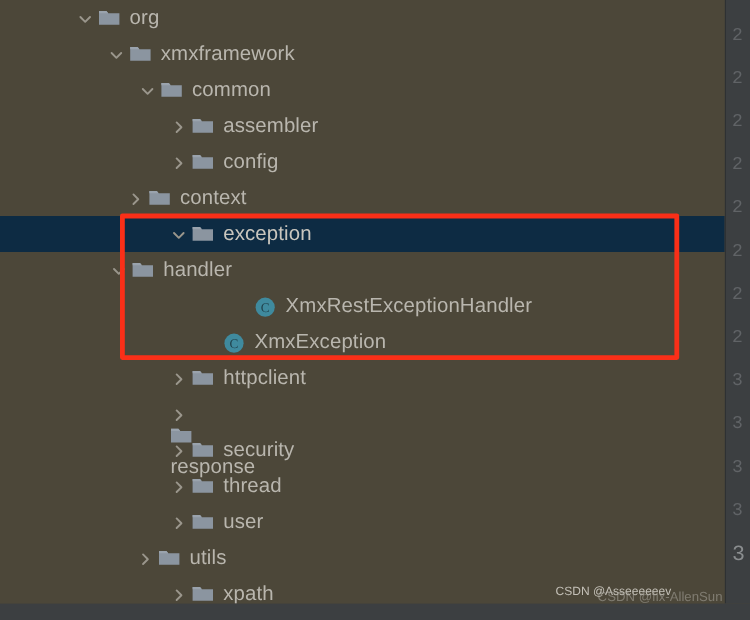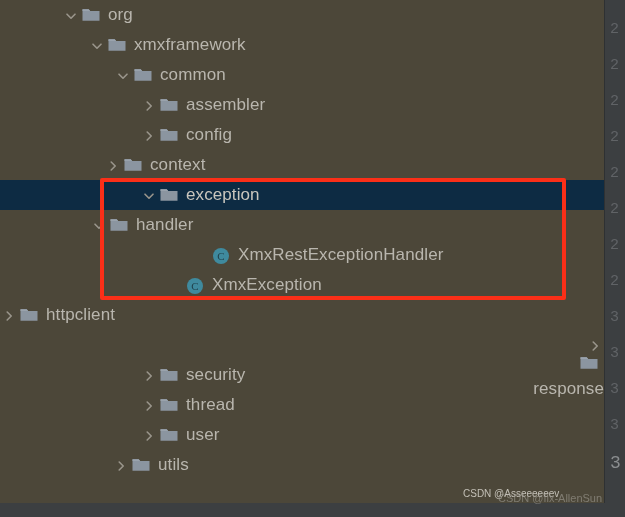--- a/index.html
+++ b/index.html
@@ -32,21 +32,21 @@
     width: 604px;
     height: 503px;
     background: #4c4739;
     overflow: hidden;
   }
 
   .row {
     position: relative;
     height: 30px;
     display: flex;
-    align-items: flex-end;
+    align-items: flex-start;
     white-space: nowrap;
     box-sizing: border-box;
   }
   .row.selected {
     background: #0d2b43;
   }
 
   .twisty {
     width: 18px;
     height: 30px;
@@ -281,21 +281,21 @@
       <div class="row" style="padding-left: 166px;">
         <span class="twisty empty"></span>
         <span class="node-icon">
           <svg width="18" height="18" viewBox="0 0 18 18">
             <circle cx="9" cy="9" r="8" fill="#3f8a9e"></circle>
             <text x="9" y="13.2" text-anchor="middle" font-family="Liberation Serif, serif" font-size="11" fill="#1f3f49">C</text>
           </svg>
         </span>
         <span class="label">XmxException</span>
       </div>
-      <div class="row" style="">
+      <div class="row" style="padding-left: 140px;">
         <span class="twisty">
           <svg width="14" height="14" viewBox="0 0 14 14">
             <path d="M5.2 3 L9.2 7 L5.2 11" fill="none" stroke="#9a968c" stroke-width="1.6" stroke-linecap="round" stroke-linejoin="round"></path>
           </svg>
         </span>
         <span class="node-icon">
           <svg width="18" height="16" viewBox="0 0 18 16">
             <path d="M0.5 2.2 h6.2 l1.5 1.9 h9.3 v9.6 h-17 z" fill="#8b95a0"></path>
             <path d="M0.5 2.2 h6.2 l1.5 1.9 h-7.7 z" fill="#9aa3ad"></path>
           </svg>
@@ -364,20 +364,34 @@
             <path d="M5.2 3 L9.2 7 L5.2 11" fill="none" stroke="#9a968c" stroke-width="1.6" stroke-linecap="round" stroke-linejoin="round"></path>
           </svg>
         </span>
         <span class="node-icon">
           <svg width="18" height="16" viewBox="0 0 18 16">
             <path d="M0.5 2.2 h6.2 l1.5 1.9 h9.3 v9.6 h-17 z" fill="#8b95a0"></path>
             <path d="M0.5 2.2 h6.2 l1.5 1.9 h-7.7 z" fill="#9aa3ad"></path>
           </svg>
         </span>
         <span class="label">utils</span>
+      </div>
+      <div class="row" style="padding-left: 140px;">
+        <span class="twisty">
+          <svg width="14" height="14" viewBox="0 0 14 14">
+            <path d="M5.2 3 L9.2 7 L5.2 11" fill="none" stroke="#9a968c" stroke-width="1.6" stroke-linecap="round" stroke-linejoin="round"></path>
+          </svg>
+        </span>
+        <span class="node-icon">
+          <svg width="18" height="16" viewBox="0 0 18 16">
+            <path d="M0.5 2.2 h6.2 l1.5 1.9 h9.3 v9.6 h-17 z" fill="#8b95a0"></path>
+            <path d="M0.5 2.2 h6.2 l1.5 1.9 h-7.7 z" fill="#9aa3ad"></path>
+          </svg>
+        </span>
+        <span class="label">xpath</span>
       </div>
     </div>
 
   <div id="redbox"></div>
 
   <div id="gutter">
     <div class="sep"></div>
   <span class="lineno" style="top: 22px;">2</span>
       <span class="lineno" style="top: 58px;">2</span>
       <span class="lineno" style="top: 94px;">2</span>

